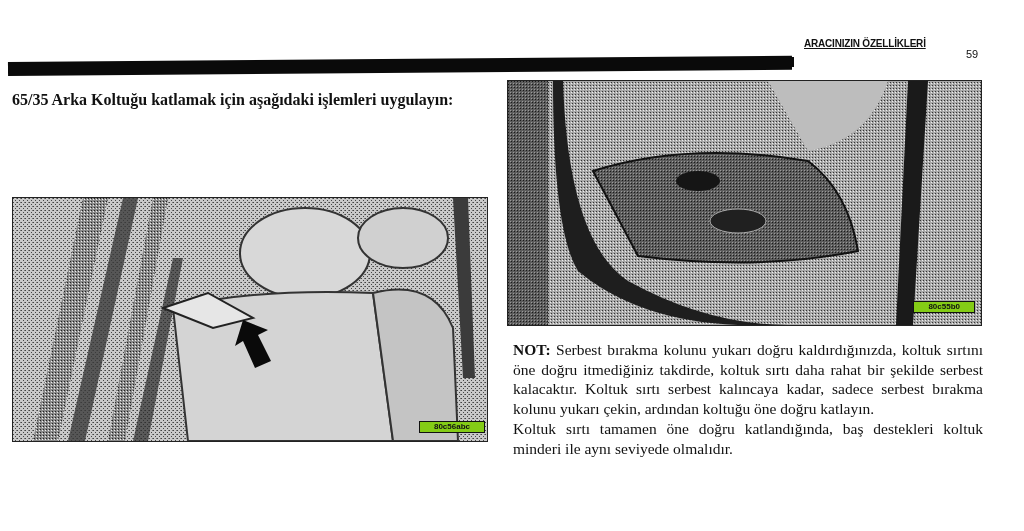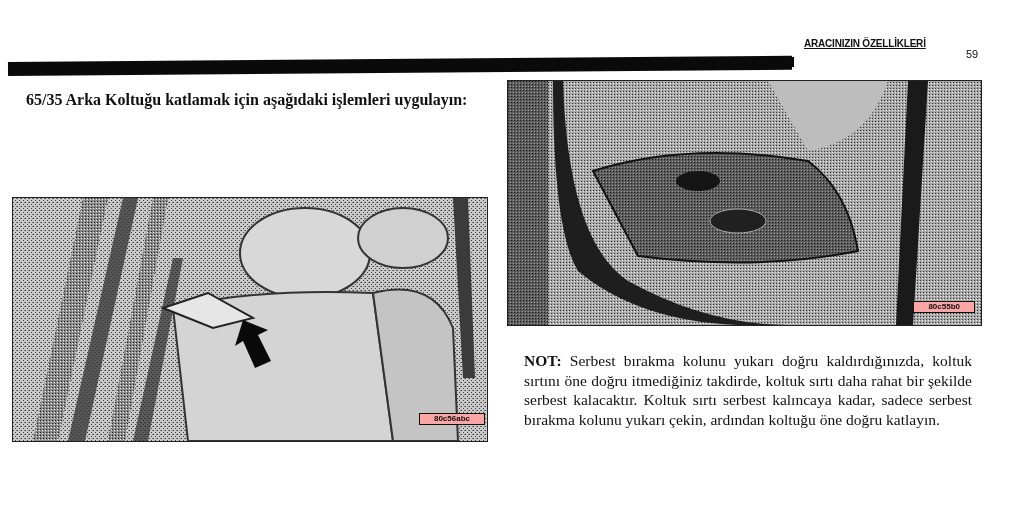--- a/index.html
+++ b/index.html
@@ -23,43 +23,43 @@
     font-weight: bold; font-size: 10px; letter-spacing: -0.2px;
     color: #111;
     text-decoration: underline;
   }
   .page-number {
     position: absolute; left: 966px; top: 48px;
     font-family: "Liberation Sans", "DejaVu Sans", sans-serif;
     font-weight: normal; font-size: 11px; color: #111;
   }
   .left-col {
-    position: absolute; left: 26px; top: 90px; width: 474px;
+    position: absolute; left: 12px; top: 90px; width: 474px;
     font-size: 15.5px; line-height: 19px; text-align: justify;
   }
   .left-col .heading { font-weight: bold; font-size: 16px; display: block; white-space: nowrap; }
   .figure {
     position: absolute; overflow: hidden; border: 1px solid #222;
     background-color: #b9b9b9;
   }
   .fig-left { left: 12px; top: 197px; width: 474px; height: 243px; }
   .fig-right { left: 507px; top: 80px; width: 473px; height: 244px; background-color: #6d6d6d; }
   .fig-label {
     position: absolute; font-family: "Liberation Sans", "DejaVu Sans", sans-serif;
-    font-size: 8px; font-weight: bold; background: #fca5a5; color: #111;
+    font-size: 8px; font-weight: bold; background: #84cc16; color: #111;
     padding: 0 14px; border: 1px solid #111; line-height: 10px;
   }
-  .fig-left .fig-label { right: 2px; bottom: 16px; }
+  .fig-left .fig-label { right: 2px; bottom: 8px; }
   .fig-right .fig-label { right: 6px; bottom: 12px; }
   .right-col {
     position: absolute; left: 512px; top: 339px; width: 472px;
     font-size: 15.5px; line-height: 19.6px; text-align: justify;
   }
   .right-col .note-label { font-weight: bold; }
-  .right-col p { margin: 12px; }
+  .right-col p { margin: 1px; }
   svg { display: block; }
 </style>
 </head>
 <body>
 
 <div class="header-bar"></div>
 <div class="header-bar-tail"></div>
 <div class="running-head">ARACINIZIN ÖZELLİKLERİ</div>
 <div class="page-number">59</div>
 
@@ -132,13 +132,14 @@
     <path d="M420 60 L473 50 L473 244 L415 244 Z" fill="url(#dither4)"></path>
 
     <path d="M90 0 L200 0 Q180 40 110 50 Z" fill="url(#dither4)"></path>
     <path d="M260 0 L380 0 Q360 60 300 70 Z" fill="#bdbdbd"></path>
   </svg>
   <div class="fig-label">80c55b0</div>
 </div>
 
 <div class="right-col">
   <p><span class="note-label">NOT:</span><span> Serbest bırakma kolunu yukarı doğru kaldırdığınızda, koltuk sırtını öne doğru itmediğiniz takdirde, koltuk sırtı daha rahat bir şekilde serbest kalacaktır. Koltuk sırtı serbest kalıncaya kadar, sadece serbest bırakma kolunu yukarı çekin, ardından koltuğu öne doğru katlayın.</span></p>
+  <p>Koltuk sırtı tamamen öne doğru katlandığında, baş destekleri koltuk minderi ile aynı seviyede olmalıdır.</p>
 </div>
 
 </body></html>

